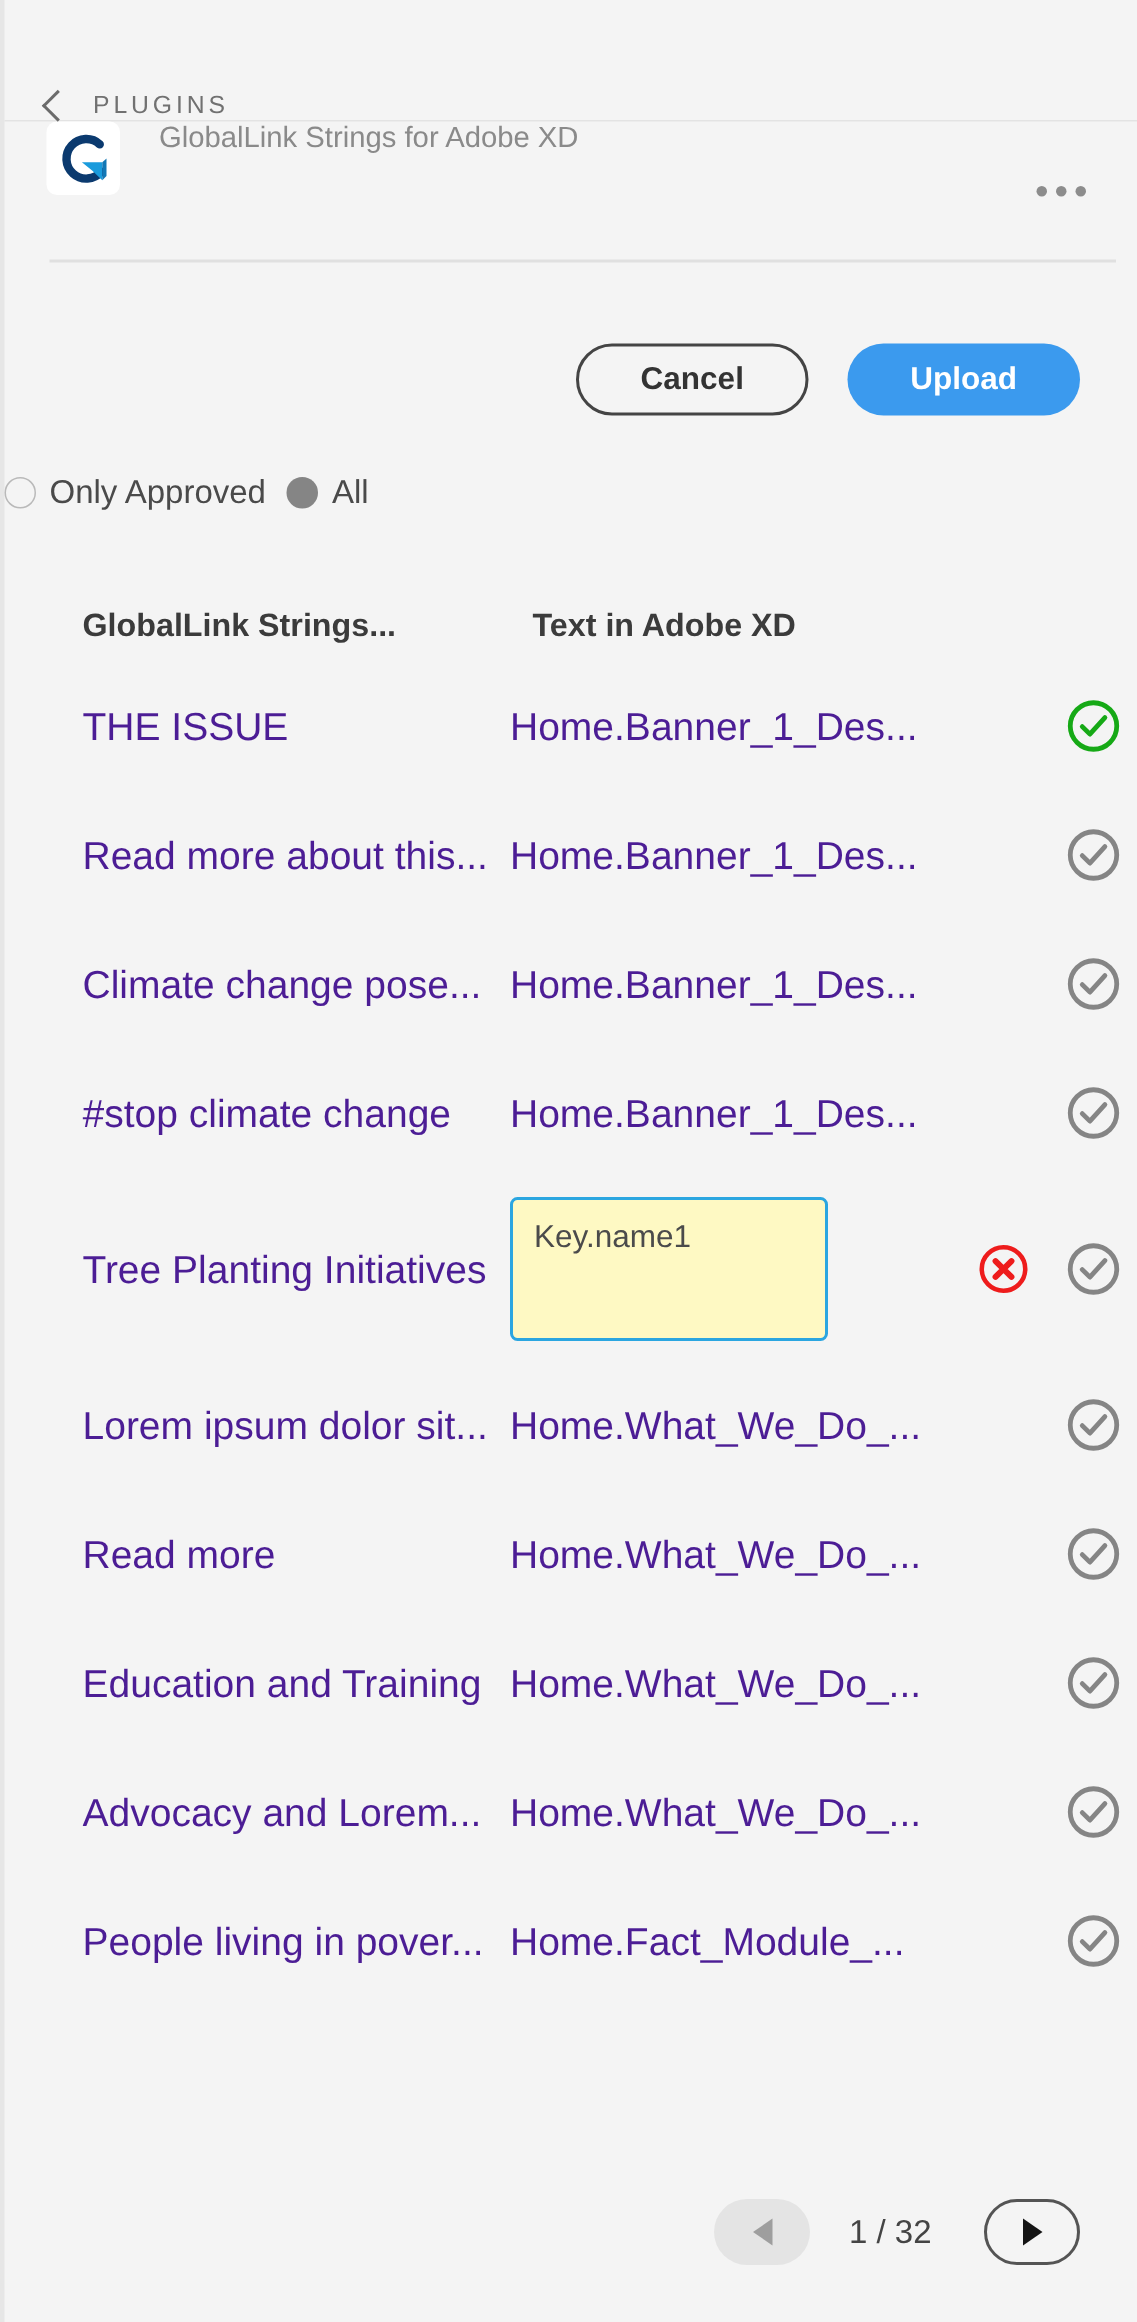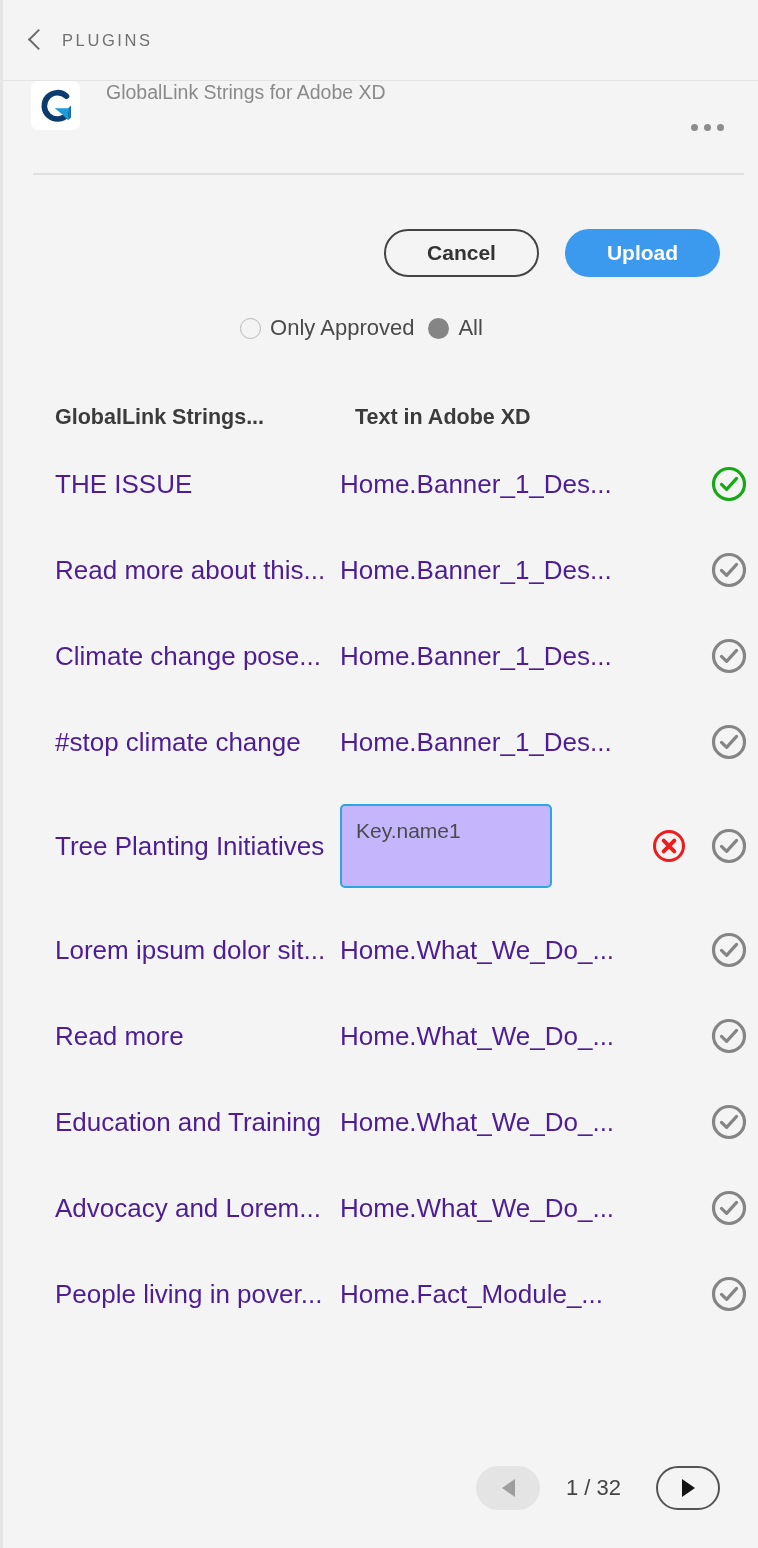--- a/index.html
+++ b/index.html
@@ -21,21 +21,21 @@
     border-left: 3px solid #e6e6e6;
     box-sizing: border-box;
   }
 
   
   .topbar {
     height: 81px;
     box-sizing: border-box;
     border-bottom: 1px solid #e3e3e3;
     display: flex;
-    align-items: center;
+    align-items: flex-end;
     padding-left: 28px;
   }
   .back-link {
     display: flex;
     align-items: center;
     gap: 16px;
     cursor: pointer;
   }
   .chevron-left {
     width: 13px;
@@ -123,21 +123,21 @@
     width: 155px;
     height: 48px;
     border: none;
     background: #3b9aee;
     color: #ffffff;
   }
 
   
   .radios {
     display: flex;
-    justify-content: center;
+    justify-content: flex-start;
     align-items: center;
     gap: 14px;
     padding: 38px 38px 0 0;
   }
   .radio-group {
     display: flex;
     align-items: center;
     gap: 9px;
     cursor: pointer;
   }
@@ -187,25 +187,25 @@
   }
   .row.tall { height: 122px; }
   .cell {
     font-size: 26px;
     color: #4c1d95;
     white-space: nowrap;
     overflow: hidden;
   }
   .key-input {
     width: 212px;
-    height: 84px;
+    height: 96px;
     box-sizing: border-box;
     border: 2.2px solid #2ba6e0;
     border-radius: 5px;
-    background: #c4b5fd;
+    background: #fef9c3;
     font-family: "Liberation Sans", sans-serif;
     font-size: 21px;
     color: #4b4b4b;
     padding: 12px 14px;
     outline: none;
     resize: none;
     overflow: hidden;
     line-height: 1.2;
     display: block;
   }

